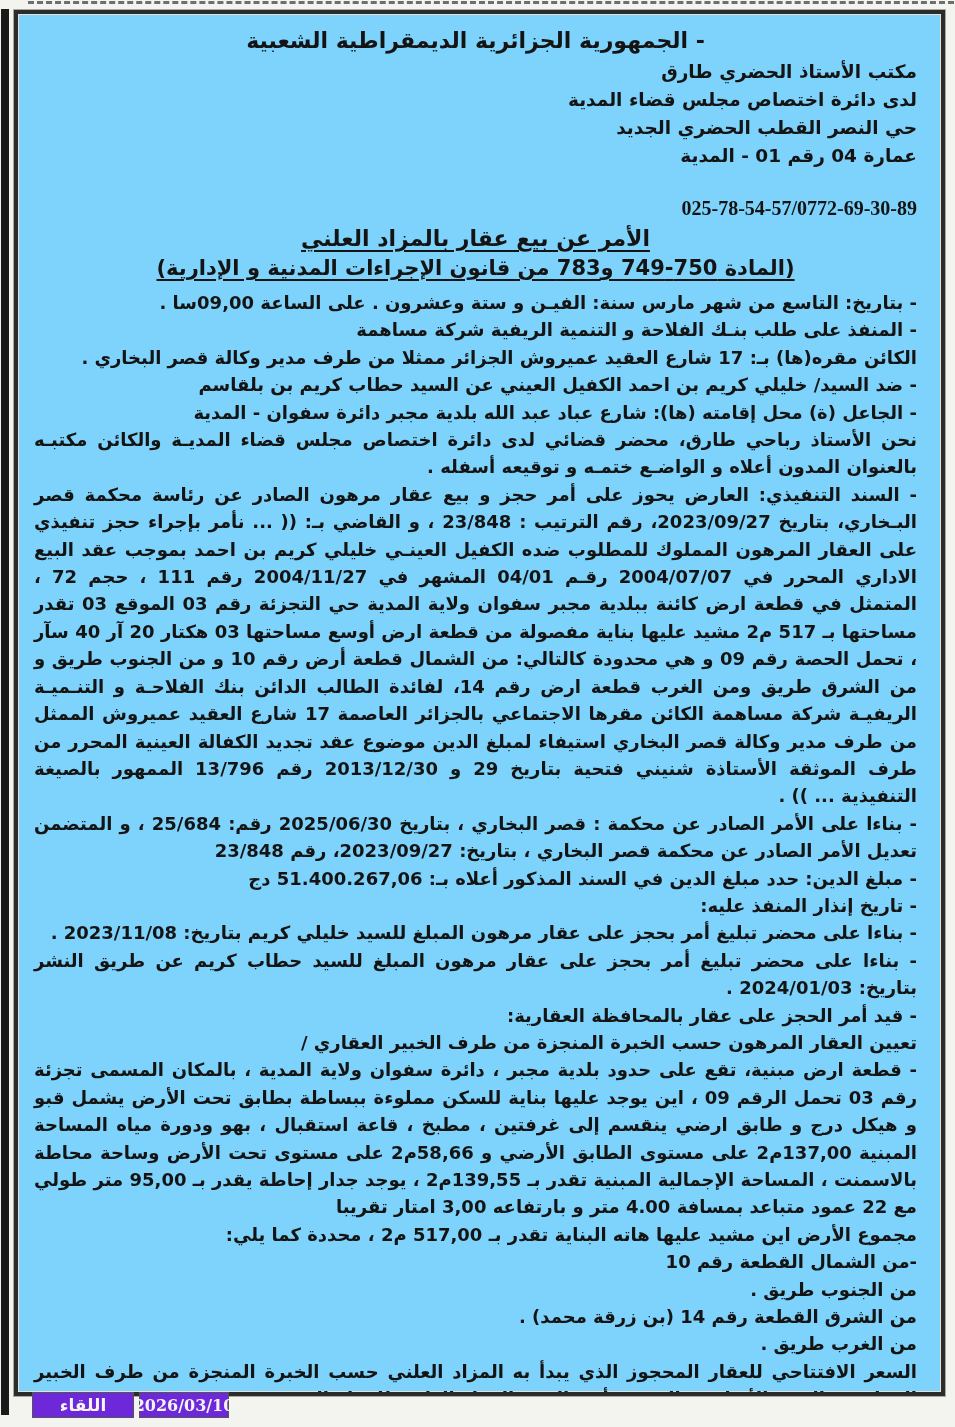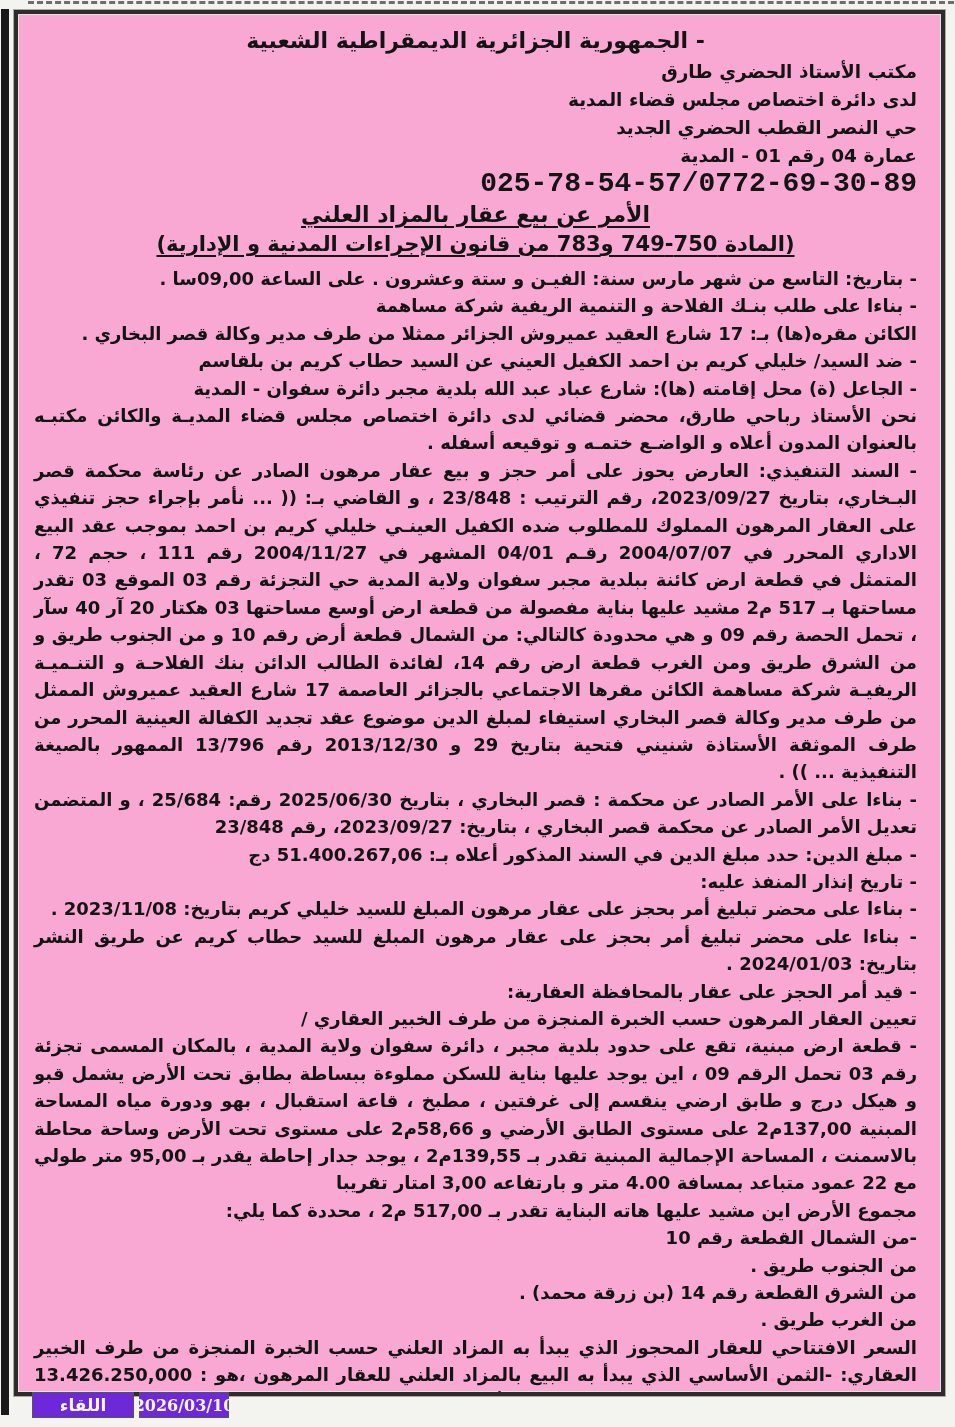--- a/index.html
+++ b/index.html
@@ -25,21 +25,21 @@
     position: absolute;
     top: 9px; left: 1px;
     width: 8px; height: 1406px;
     background: #1a1a1a;
   }
   .frame {
     position: absolute;
     top: 10px; left: 14px;
     width: 931px; height: 1386px;
     box-sizing: border-box;
-    background: #f9a8d4;
+    background: #7dd3fc;
     border: 4px solid #2c2c2c;
     box-shadow: 0 0 0 1px #a9a9a2, inset 0 0 0 1px #e2e2da;
     padding: 12px 24px 0 16px;
     direction: rtl;
     font-weight: bold;
     overflow: hidden;
   }
   .republic {
     text-align: center;
     font-size: 22px;
@@ -47,24 +47,25 @@
     margin-bottom: 2px;
   }
   .office-block {
     text-align: right;
     font-size: 18.5px;
     line-height: 28px;
     padding-left: 20px;
   }
   .office-block .line { white-space: nowrap; }
   .office-block .phone {
-    font-family: Liberation Mono, monospace;
+    font-family: Liberation Serif, serif;
     font-weight: bold;
-    font-size: 28px;
+    font-size: 20px;
     direction: ltr;
+    margin-top: 24px;
   }
   .title-block { text-align: center; margin: 2px 0 6px 0; }
   .notice-title {
     font-size: 22px;
     line-height: 29px;
     text-decoration: underline;
     text-decoration-thickness: 2px;
     text-underline-offset: 4px;
   }
   .notice-subtitle {
@@ -114,21 +115,21 @@
     <div class="line phone">025-78-54-57/0772-69-30-89</div>
   </div>
 
   <div class="title-block">
     <div class="notice-title">الأمر عن بيع عقار بالمزاد العلني</div>
     <div class="notice-subtitle">(المادة 750-749 و783 من قانون الإجراءات المدنية و الإدارية)</div>
   </div>
 
   <div class="body-text">
     <p>- بتاريخ: التاسع من شهر مارس سنة: الفيـن و ستة وعشرون . على الساعة 09,00سا .</p>
-    <p>- بناءا على طلب بنـك الفلاحة و التنمية الريفية شركة مساهمة</p>
+    <p>- المنفذ على طلب بنـك الفلاحة و التنمية الريفية شركة مساهمة</p>
     <p>الكائن مقره(ها) بـ: 17 شارع العقيد عميروش الجزائر ممثلا من طرف مدير وكالة قصر البخاري .</p>
     <p>- ضد السيد/ خليلي كريم بن احمد الكفيل العيني عن السيد حطاب كريم بن بلقاسم</p>
     <p>- الجاعل (ة) محل إقامته (ها): شارع عباد عبد الله بلدية مجبر دائرة سفوان - المدية</p>
     <p>نحن الأستاذ رباحي طارق، محضر قضائي لدى دائرة اختصاص مجلس قضاء المديـة والكائن مكتبـه بالعنوان المدون أعلاه و الواضـع ختمـه و توقيعه أسفله .</p>
     <p>- السند التنفيذي: العارض يحوز على أمر حجز و بيع عقار مرهون الصادر عن رئاسة محكمة قصر البـخاري، بتاريخ 2023/09/27، رقم الترتيب : 23/848 ، و القاضي بـ: (( ... نأمر بإجراء حجز تنفيذي على العقار المرهون المملوك للمطلوب ضده الكفيل العينـي خليلي كريم بن احمد بموجب عقد البيع الاداري المحرر في 2004/07/07 رقـم 04/01 المشهر في 2004/11/27 رقم 111 ، حجم 72 ، المتمثل في قطعة ارض كائنة ببلدية مجبر سفوان ولاية المدية حي التجزئة رقم 03 الموقع 03 تقدر مساحتها بـ 517 م2 مشيد عليها بناية مفصولة من قطعة ارض أوسع مساحتها 03 هكتار 20 آر 40 سآر ، تحمل الحصة رقم 09 و هي محدودة كالتالي: من الشمال قطعة أرض رقم 10 و من الجنوب طريق و من الشرق طريق ومن الغرب قطعة ارض رقم 14، لفائدة الطالب الدائن بنك الفلاحـة و التنـميـة الريفيـة شركة مساهمة الكائن مقرها الاجتماعي بالجزائر العاصمة 17 شارع العقيد عميروش الممثل من طرف مدير وكالة قصر البخاري استيفاء لمبلغ الدين موضوع عقد تجديد الكفالة العينية المحرر من طرف الموثقة الأستاذة شنيني فتحية بتاريخ 29 و 2013/12/30 رقم 13/796 الممهور بالصيغة التنفيذية ... )) .</p>
     <p>- بناءا على الأمر الصادر عن محكمة : قصر البخاري ، بتاريخ 2025/06/30 رقم: 25/684 ، و المتضمن تعديل الأمر الصادر عن محكمة قصر البخاري ، بتاريخ: 2023/09/27، رقم 23/848</p>
     <p>- مبلغ الدين: حدد مبلغ الدين في السند المذكور أعلاه بـ: 51.400.267,06 دج</p>
     <p>- تاريخ إنذار المنفذ عليه:</p>
     <p>- بناءا على محضر تبليغ أمر بحجز على عقار مرهون المبلغ للسيد خليلي كريم بتاريخ: 2023/11/08 .</p>
     <p>- بناءا على محضر تبليغ أمر بحجز على عقار مرهون المبلغ للسيد حطاب كريم عن طريق النشر بتاريخ: 2024/01/03 .</p>

